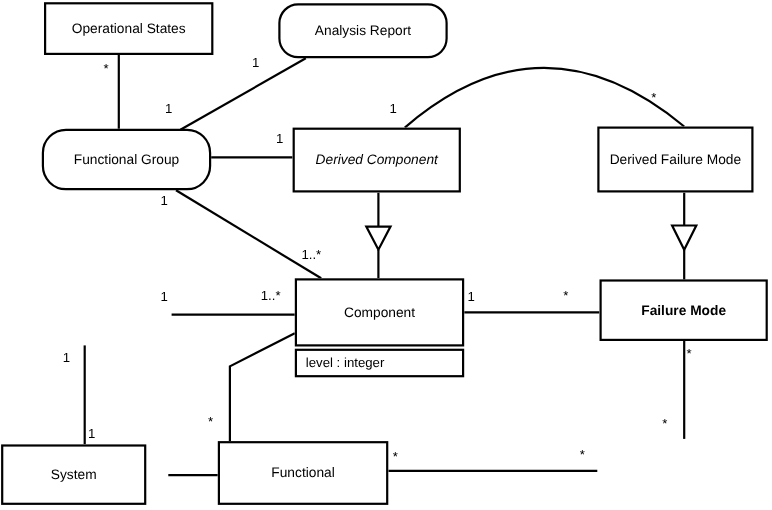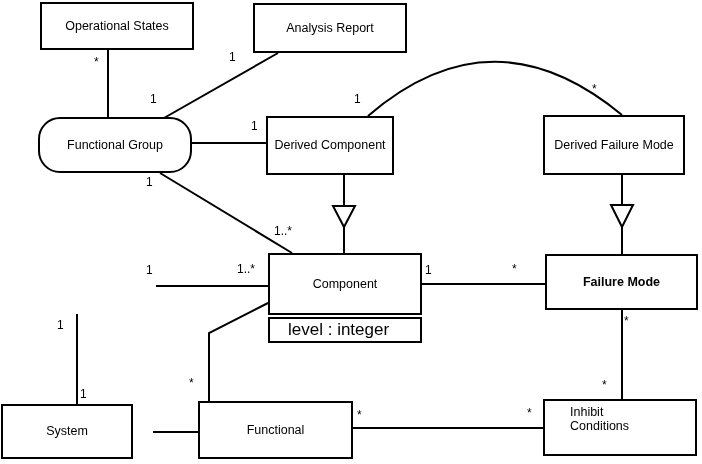--- a/index.html
+++ b/index.html
@@ -15,21 +15,21 @@
   .uml-box {
     position:absolute; box-sizing:border-box; background:var(--bg);
     border:2px solid var(--line); display:flex; align-items:center; justify-content:center;
     font-size:12.5px; text-align:center; line-height:1.15;
   }
   .uml-box.left-align { align-items:flex-start; justify-content:flex-start;
     flex-direction:column; padding:4px 0 0 25px; text-align:left; }
   .attr-box {
     position:absolute; box-sizing:border-box; background:var(--bg);
     border:2px solid var(--line); display:flex; align-items:center;
-    padding-left:18px; font-size:17px;
+    padding-left:8px; font-size:12px;
   }
   .mult { position:absolute; font-size:12px; line-height:12px; white-space:nowrap; }
 </style>
 </head>
 <body>
 
 <div class="canvas">
 
   <svg class="edges" viewBox="0 0 702 464" xmlns="http://www.w3.org/2000/svg">
     <line x1="108" y1="50" x2="108" y2="117"></line>
@@ -47,42 +47,38 @@
     <line x1="77" y1="314" x2="77" y2="404"></line>
     <line x1="153" y1="432" x2="198" y2="432"></line>
     <polyline points="268,303 209,333 209,401"></polyline>
     <line x1="422" y1="284" x2="545" y2="284"></line>
     <line x1="622" y1="310" x2="622" y2="399"></line>
     <line x1="353" y1="428" x2="543" y2="428"></line>
   </svg>
 
   <div class="uml-box" style="left:40px; top:2px; width:154px; height:48px;">Operational States</div>
 
-  <div class="uml-box" style="left:253px; top:3px; width:154px; height:50px;">Analysis Report</div>
+  <div class="uml-box" style="left:253px; top:3px; width:154px; height:50px;border-radius:18px;">Analysis Report</div>
 
   <div class="uml-box" style="left:38px; top:117px; width:154px; height:56px;border-radius:22px;">Functional Group</div>
 
-  <div class="uml-box" style="left:266px; top:116px; width:128px; height:59px;">Derived Component</div>
+  <div class="uml-box" style="left:266px; top:116px; width:153px; height:59px;font-style:italic;">Derived Component</div>
 
   <div class="uml-box" style="left:543px; top:115px; width:142px; height:60px;">Derived Failure Mode</div>
 
 
   <div class="uml-box" style="left:268px; top:253px; width:154px; height:62px;">Component</div>
   <div class="attr-box" style="left:268px; top:317px; width:154px; height:26px;">level : integer</div>
 
   <div class="uml-box" style="left:545px; top:254px; width:153px; height:56px;font-weight:bold;">Failure Mode</div>
 
   <div class="uml-box" style="left:1px; top:404px; width:132px; height:55px;text-align:center;">System</div>
 
   <div class="uml-box" style="left:198px; top:401px; width:155px; height:58px;">Functional</div>
 
-  <div class="uml-box left-align" style="left:543px; top:399px; width:154px; height:57px;">
-    <span>Inhibit</span>
-    <span>Conditions</span>
-  </div>
 
   <div class="mult" style="left:94px; top:56px;">*</div>
   <div class="mult" style="left:150px; top:93px;">1</div>
   <div class="mult" style="left:229px; top:51px;">1</div>
   <div class="mult" style="left:251px; top:120px;">1</div>
   <div class="mult" style="left:354px; top:93px;">1</div>
   <div class="mult" style="left:592px; top:83px;">*</div>
   <div class="mult" style="left:146px; top:176px;">1</div>
   <div class="mult" style="left:274px; top:225px;">1..*</div>
   <div class="mult" style="left:146px; top:264px;">1</div>

